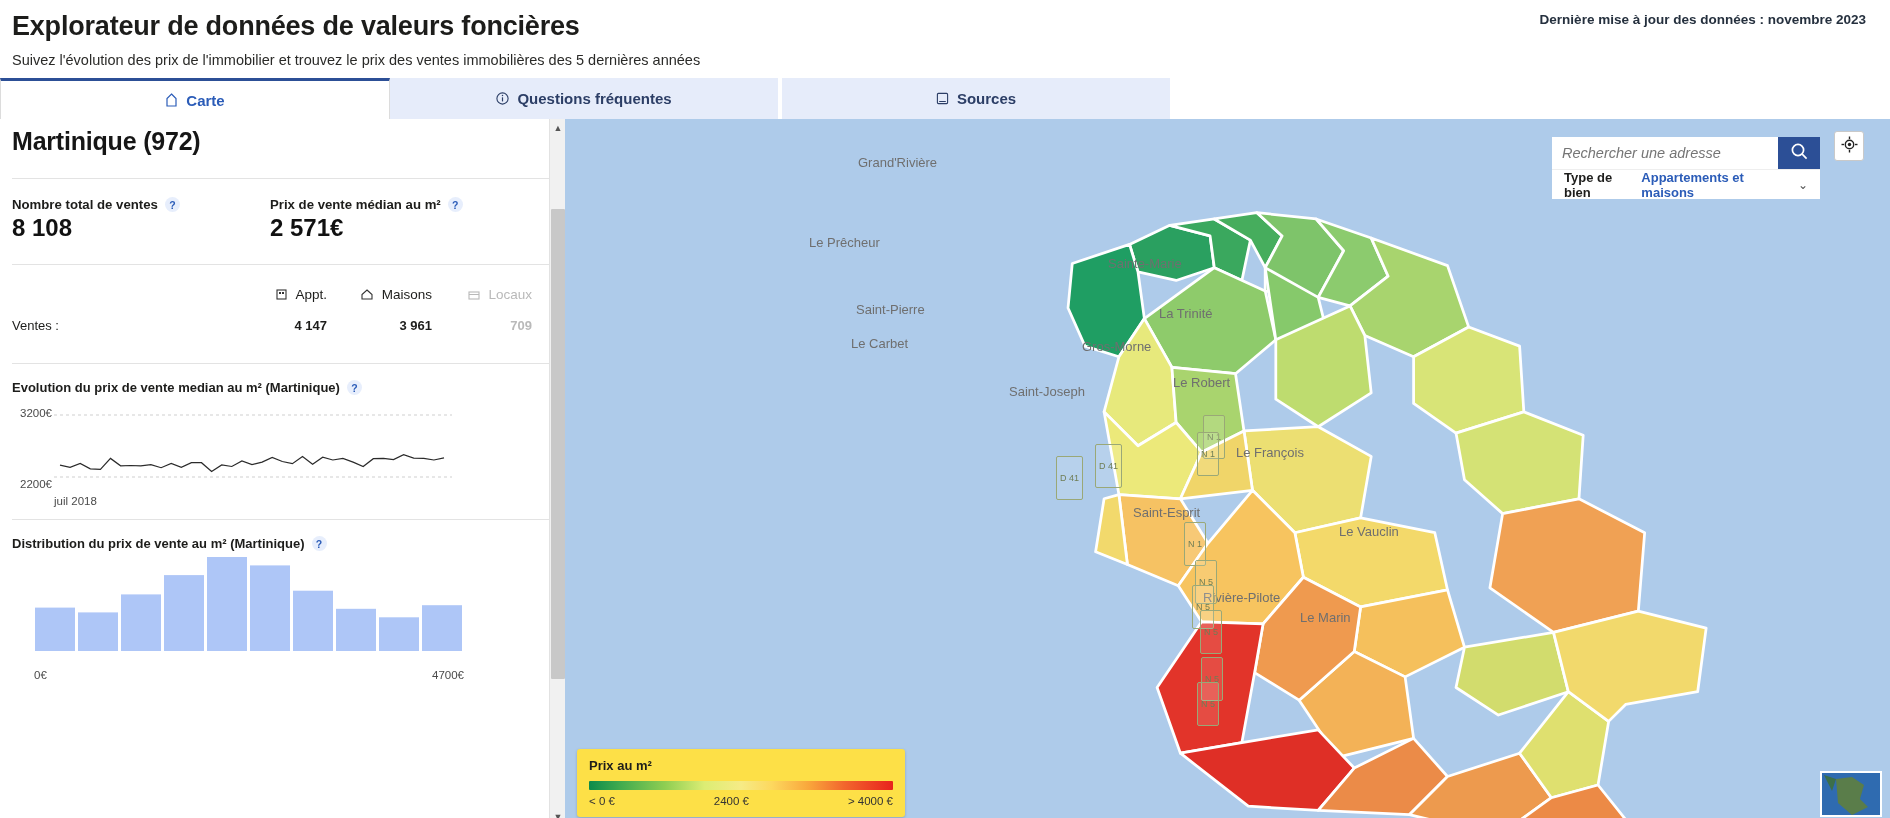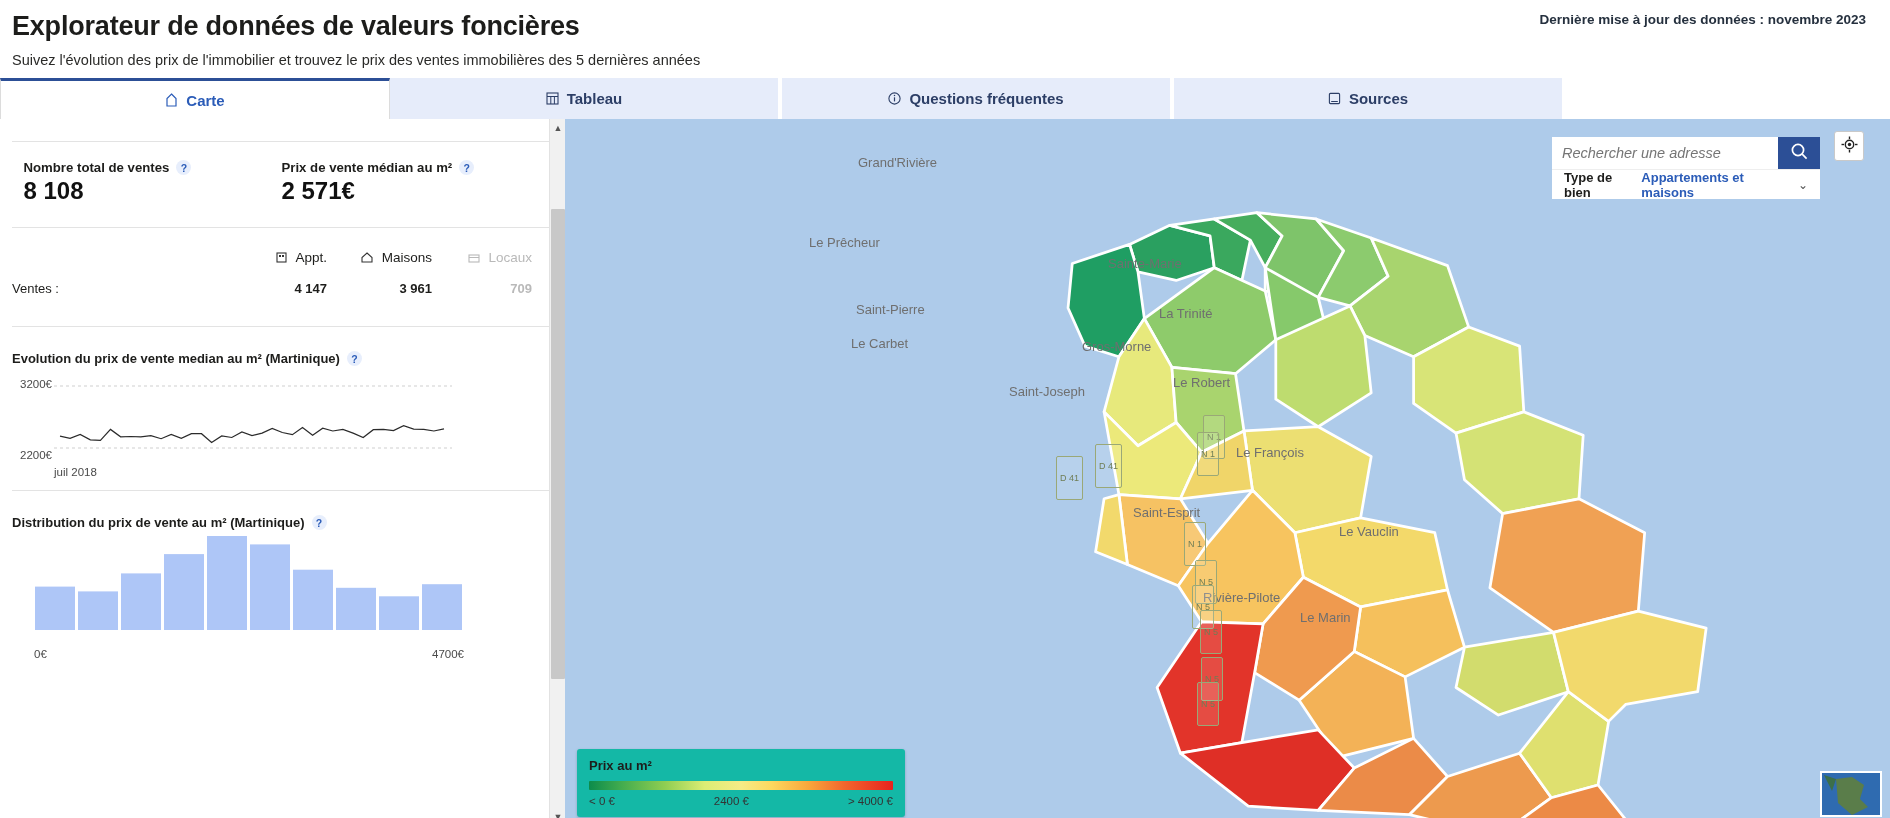--- a/index.html
+++ b/index.html
@@ -53,21 +53,21 @@
   .panel {
     position: relative; width: 565px; height: 706px;
     background: #fff; overflow: hidden; padding: 0 14px 0 12px;
   }
   .panel-title {
     font-size: 25px; font-weight: 700; color: #161616;
     margin-top: 8px; letter-spacing: -0.2px;
   }
   .hr { height: 1px; background: #e3e3e3; margin: 22px 0 0 0; }
 
-  .kpis { display: flex; margin-top: 18px; justify-content: center; }
+  .kpis { display: flex; margin-top: 18px; }
   .kpi { width: 258px; }
   .kpi-label {
     font-size: 13.2px; font-weight: 700; color: #1d1d1b;
     display: flex; align-items: center; gap: 7px;
   }
   .kpi-value { font-size: 24px; font-weight: 700; color: #111; margin-top: 2px; }
   .help {
     width: 15px; height: 15px; border-radius: 50%;
     background: #e7eefc; color: #2b5cb8; font-size: 10.5px; font-weight: 700;
     display: inline-flex; align-items: center; justify-content: center;
@@ -84,21 +84,21 @@
   table.stats th { font-weight: 400; font-size: 13.5px; }
   table.stats th span.ci { margin-right: 5px; }
   table.stats td { font-weight: 700; }
   table.stats th:nth-child(2), table.stats td:nth-child(2) { width: 100px; margin-top: 32px; }
   table.stats th:nth-child(3), table.stats td:nth-child(3) { width: 105px; }
   table.stats th:nth-child(4), table.stats td:nth-child(4) { width: 100px; }
   .muted { color: #b9b9b9 !important; }
 
   .chart-title {
     font-size: 13px; font-weight: 700; color: #1d1d1b;
-    display: flex; align-items: center; gap: 7px; margin-top: 24px;
+    display: flex; align-items: center; gap: 7px; margin-top: 16px;
   }
   .chart-box { position: relative; margin-top: 10px; }
   .axis-label { position: absolute; font-size: 11.5px; color: #4a4a4a; }
 
   svg.spark { display: block; }
   .hist-wrap { position: relative; }
   .hist-axis { display: flex; justify-content: space-between; width: 430px;
                margin: 4px 0 0 22px; font-size: 11.5px; color: #4a4a4a; }
 
   
@@ -149,21 +149,21 @@
   .chev { margin-left: auto; color: #555; font-size: 12px; }
   .geo-btn {
     position: absolute; right: 26px; top: 12px; width: 30px; height: 30px;
     background: #fff; border: 1px solid #c9c9c9; border-radius: 3px;
     display: flex; align-items: center; justify-content: center; cursor: pointer;
   }
 
   
   .legend {
     position: absolute; left: 12px; bottom: 8px; width: 328px;
-    background: #14b8a6; border-radius: 3px; padding: 9px 12px 10px 12px;
+    background: #fde047; border-radius: 3px; padding: 9px 12px 10px 12px;
     box-shadow: 0 1px 3px rgba(0,0,0,.2);
   }
   .legend-title { font-size: 13px; font-weight: 700; color: #1d1d1b; }
   .legend-bar {
     height: 9px; margin-top: 8px; border-radius: 1px;
     background: linear-gradient(to right,#0c8b4b 0%,#3faa4e 10%,#8fce52 25%,
       #dced74 38%,#f6eb86 50%,#fdd85f 60%,#f9a83c 72%,#f2662d 84%,#e8221d 100%);
   }
   .legend-labels {
     display: flex; justify-content: space-between; margin-top: 5px;
@@ -192,31 +192,20 @@
   </div>
 
   <div class="tabs">
     <div class="tab active">
       <span class="tab-icon">
         <svg width="13" height="14" viewBox="0 0 13 14">
             <path d="M6.5 1 L11 5.5 V13 H2 V5.5 Z" fill="none" stroke="#2b5cb8" stroke-width="1.2"></path>
           </svg>
       </span>
       <span>Carte</span>
-    </div>
-    <div class="tab">
-      <span class="tab-icon">
-        <svg width="13" height="13" viewBox="0 0 13 13">
-            <rect x="1" y="1" width="11" height="11" fill="none" stroke="#2c3e66" stroke-width="1.1"></rect>
-            <line x1="1" y1="4.5" x2="12" y2="4.5" stroke="#2c3e66" stroke-width="1"></line>
-            <line x1="4.8" y1="4.5" x2="4.8" y2="12" stroke="#2c3e66" stroke-width="1"></line>
-            <line x1="8.4" y1="4.5" x2="8.4" y2="12" stroke="#2c3e66" stroke-width="1"></line>
-          </svg>
-      </span>
-      <span>Tableau</span>
     </div>
     <div class="tab">
       <span class="tab-icon">
         <svg width="13" height="13" viewBox="0 0 13 13">
             <circle cx="6.5" cy="6.5" r="5.6" fill="none" stroke="#2c3e66" stroke-width="1.1"></circle>
             <line x1="6.5" y1="5.3" x2="6.5" y2="9.4" stroke="#2c3e66" stroke-width="1.2"></line>
             <circle cx="6.5" cy="3.6" r="0.75" fill="#2c3e66"></circle>
           </svg>
       </span>
       <span>Questions fréquentes</span>
@@ -229,20 +218,21 @@
           </svg>
       </span>
       <span>Sources</span>
     </div>
   </div>
 
   <div class="content">
 
     <div class="panel">
 
+      <div class="panel-title">Martinique (972)</div>
       <div class="hr"></div>
 
       <div class="kpis">
         <div class="kpi">
           <div class="kpi-label">
             <span>Nombre total de ventes</span>
             <span class="help">?</span>
           </div>
           <div class="kpi-value">8 108</div>
         </div>

